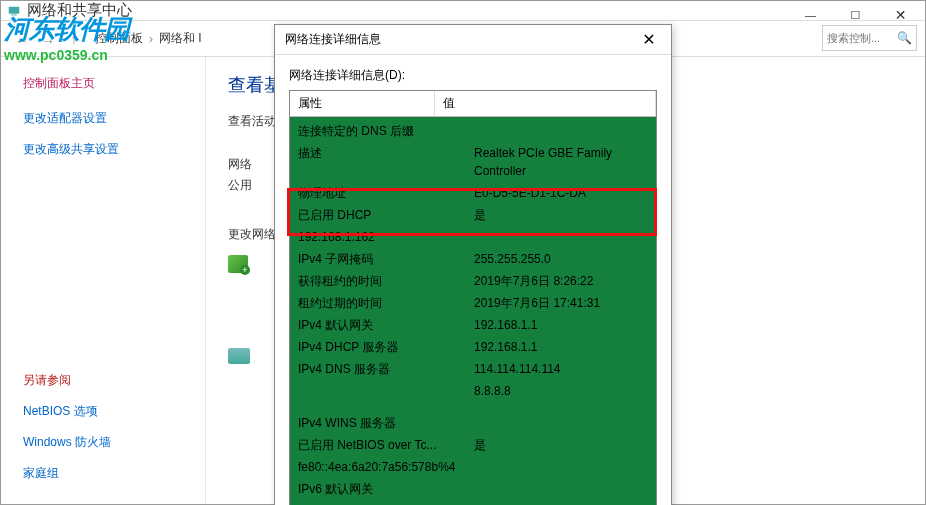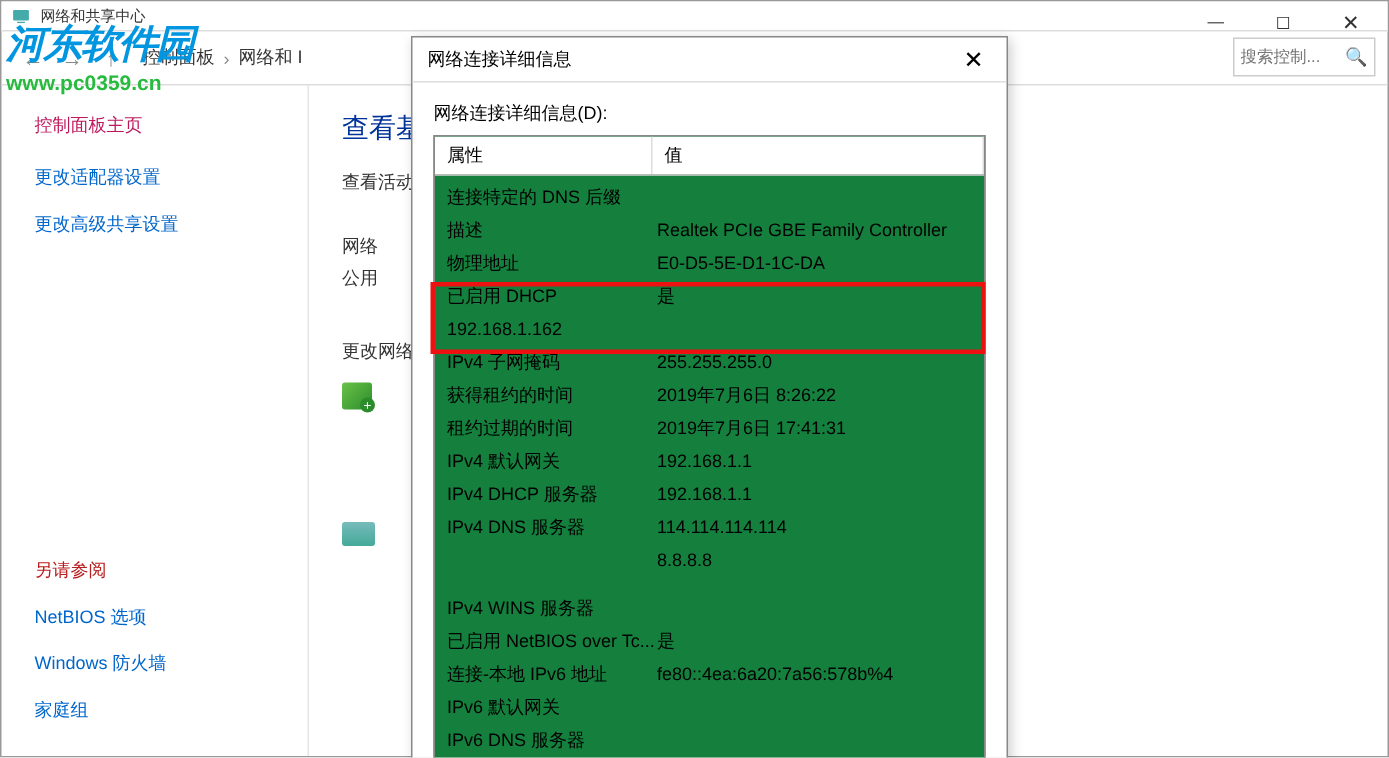--- a/index.html
+++ b/index.html
@@ -2,21 +2,21 @@
 <html><head>
 <meta charset="utf-8">
 <style>
 * { margin: 0; padding: 0; box-sizing: border-box; font-family: "Microsoft YaHei", "Segoe UI", sans-serif; }
 body { background: #fff; width: 926px; height: 505px; overflow: hidden; position: relative; font-size: 12px; }
 
 
 .main-window { position: absolute; top: 0; left: 0; width: 926px; height: 505px; border: 1px solid #999; }
 .main-titlebar { height: 20px; display: flex; align-items: center; padding: 0 6px; background: #fff; border-bottom: 1px solid #ddd; }
 .main-titlebar .icon { width: 14px; height: 14px; margin-right: 6px; }
-.main-titlebar .title { font-size: 10px; color: #333; }
+.main-titlebar .title { font-size: 15px; color: #333; }
 .main-controls { position: absolute; right: 2px; top: 0; display: flex; }
 .main-controls .btn { width: 45px; height: 28px; display: flex; align-items: center; justify-content: center; font-size: 11px; color: #333; }
 .main-controls .btn.close { font-size: 14px; }
 
 .nav-bar { height: 36px; display: flex; align-items: center; padding: 0 10px; border-bottom: 1px solid #ddd; position: relative; }
 .nav-arrows { display: flex; gap: 4px; margin-right: 10px; }
 .nav-arrow { width: 22px; height: 22px; border-radius: 3px; display: flex; align-items: center; justify-content: center; color: #888; font-size: 14px; }
 .breadcrumb { display: flex; align-items: center; gap: 6px; color: #333; font-size: 12px; }
 .breadcrumb .sep { color: #888; }
 .search-wrap { position: absolute; right: 8px; top: 4px; width: 95px; height: 26px; border: 1px solid #ccc; display: flex; align-items: center; padding: 0 4px; }
@@ -50,21 +50,21 @@
 .dialog-titlebar .title { font-size: 12px; }
 .dialog-titlebar .close { width: 40px; height: 28px; display: flex; align-items: center; justify-content: center; font-size: 16px; }
 .dialog-body { padding: 12px 14px; }
 .dialog-body .label { font-size: 12px; margin-bottom: 6px; }
 .prop-table { border: 1px solid #888; height: 420px; background: #15803d; font-size: 12px; overflow: hidden; }
 .prop-header { display: flex; border-bottom: 1px solid #bbb; background: #fff; }
 .prop-header div { padding: 4px 8px; border-right: 1px solid #ddd; }
 .prop-header .c1 { width: 145px; }
 .prop-header .c2 { flex: 1; }
 .prop-rows { padding: 3px 0; }
-.prop-row { display: flex; padding: 2px 8px; line-height: 18px; }
+.prop-row { display: flex; padding: 2px 8px; line-height: 18px; gap: 36px; }
 .prop-row .c1 { width: 140px; white-space: nowrap; overflow: hidden; }
 .prop-row .c2 { flex: 1; }
 .gap-row { height: 10px; }
 .highlight-box { position: absolute; border: 3px solid #e11; pointer-events: none; }
 </style>
 </head>
 <body>
 
 <div class="main-window">
   <div class="main-titlebar">
@@ -191,21 +191,20 @@
           <div class="gap-row"></div>
           <div class="prop-row">
             <div class="c1">IPv4 WINS 服务器</div>
             <div class="c2"></div>
           </div>
           <div class="prop-row">
             <div class="c1">已启用 NetBIOS over Tc...</div>
             <div class="c2">是</div>
           </div>
           <div class="prop-row">
-            <div class="c1">连接-本地 IPv6 地址</div>
             <div class="c2">fe80::4ea:6a20:7a56:578b%4</div>
           </div>
           <div class="prop-row">
             <div class="c1">IPv6 默认网关</div>
             <div class="c2"></div>
           </div>
           <div class="prop-row">
             <div class="c1">IPv6 DNS 服务器</div>
             <div class="c2"></div>
           </div>

